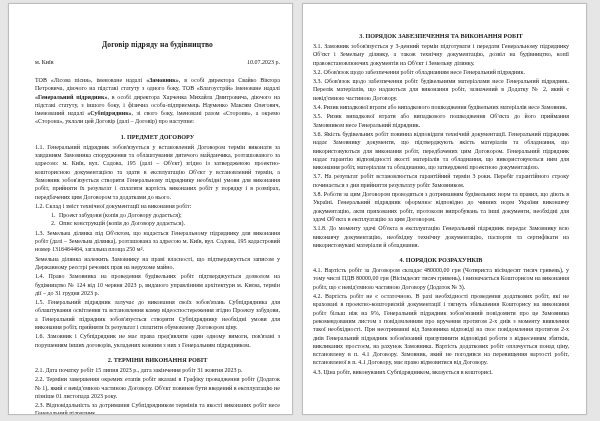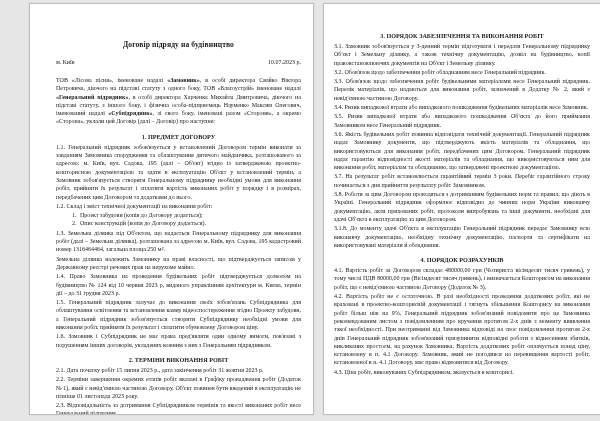--- a/index.html
+++ b/index.html
@@ -8,21 +8,20 @@
     background:#e6e6e6;
     font-family:"Liberation Serif","DejaVu Serif",serif;
     color:#1c1c1c;
     position:relative;
   }
   .page{
     position:absolute;top:3px;width:285px;height:412px;
     background:#ffffff;border:1px solid #bdbdbd;
     box-sizing:border-box;overflow:hidden;
     box-shadow:0 0 2px rgba(0,0,0,0.08);
-    margin-left:21px;
   }
   .page-left{left:8px;padding:36px 12px 8px 26px;}
   .page-right{left:302px;padding:28px 17px 8px 10px;}
   .doc-title{
     text-align:center;font-weight:bold;font-size:7.6px;
     margin:0 0 10px 0;letter-spacing:.1px;
   }
   .city-date{
     display:flex;justify-content:space-between;
     font-size:6px;margin:0 0 11px 0;

